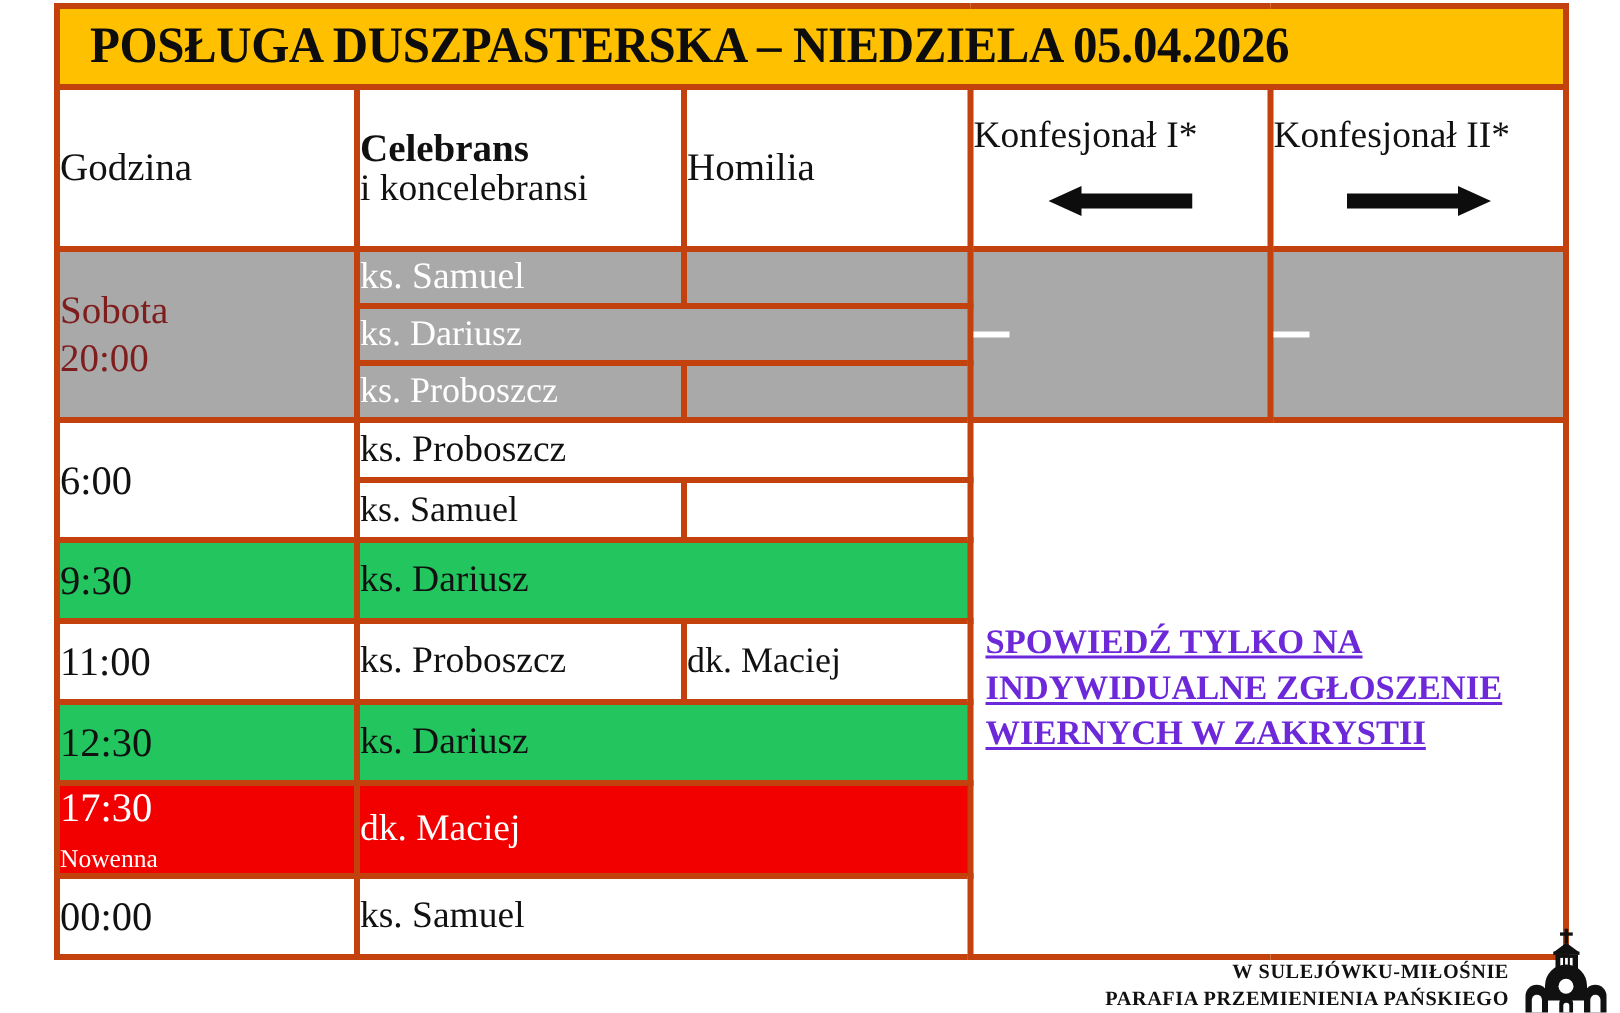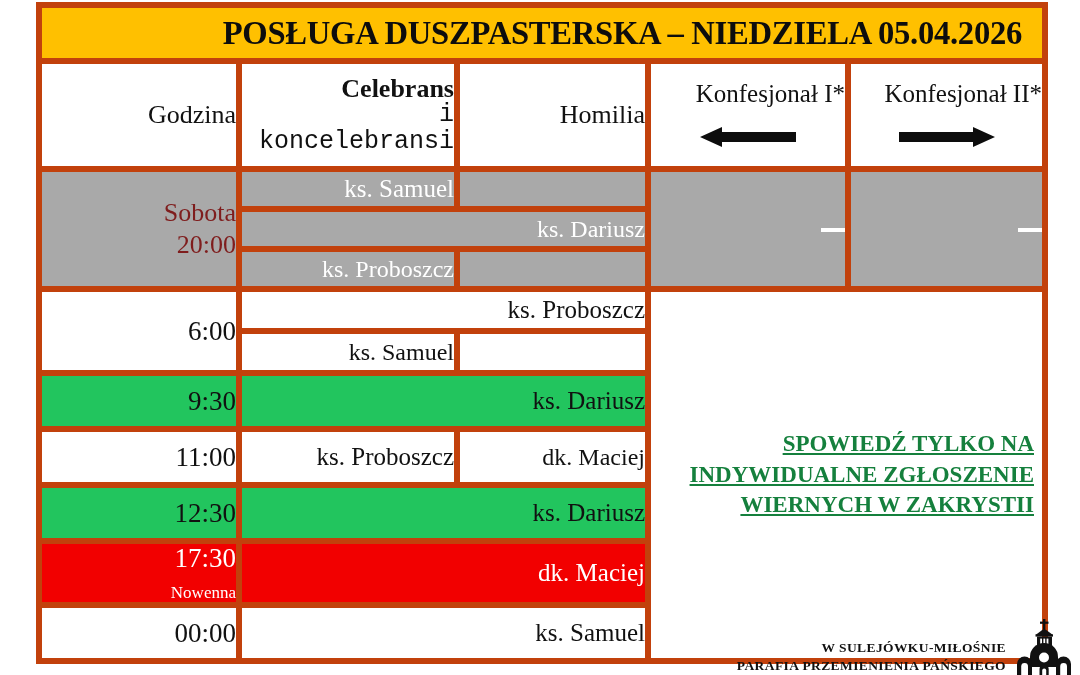--- a/index.html
+++ b/index.html
@@ -25,23 +25,23 @@
     width: 1006px;
   }
 
   table.schedule {
     width: 1006px;
     border-collapse: collapse;
     table-layout: fixed;
   }
   table.schedule td,
   table.schedule th {
-    border: 6px solid #c2410c;
+    border: 4px solid #c2410c;
     padding: 0;
-    text-align: right;
+    text-align: left;
     vertical-align: middle;
     font-weight: normal;
   }
 
   
   col.c-godzina   { width: 200px; }
   col.c-celebrans { width: 218px; }
   col.c-homilia   { width: 191px; }
   col.c-konf1     { width: 200px; }
   col.c-konf2     { width: 197px; }
@@ -60,21 +60,21 @@
     line-height: 46px;
     transform: scaleX(0.96);
     white-space: nowrap;
   }
 
   
   .hdr { height: 108px; background: #ffffff; }
   .hdr-simple { font-size: 26px; }
   .hdr-two-line { line-height: 1.06; }
   .hdr-two-line .l1 { display: block; font-weight: bold; font-size: 26px; }
-  .hdr-two-line .l2 { display: block; font-size: 25px; font-family: Liberation Mono, monospace; }
+  .hdr-two-line .l2 { display: block; font-size: 25px; }
   .hdr-konf { line-height: 1.0; padding-bottom: 2px; }
   .hdr-konf .k-label { display: block; font-size: 25px; margin-bottom: 21px; }
 
   .arrow-wrap {
     display: block;
     height: 22px;
     position: relative;
   }
   .arrow-svg { display: block; margin: 0 auto; }
 
@@ -109,21 +109,21 @@
     display: inline-block;
     width: 24px;
     height: 4px;
     background: #ffffff;
     vertical-align: middle;
   }
 
   
   .note-cell { background: #ffffff; vertical-align: middle; }
   .note-text {
-    color: #15803d;
+    color: #6d28d9;
     font-weight: bold;
     font-size: 23px;
     line-height: 1.32;
     text-decoration: underline;
     text-underline-offset: 2px;
     padding: 0 8px;
   }
   .note-text span { display: block; white-space: nowrap; }
 
   

